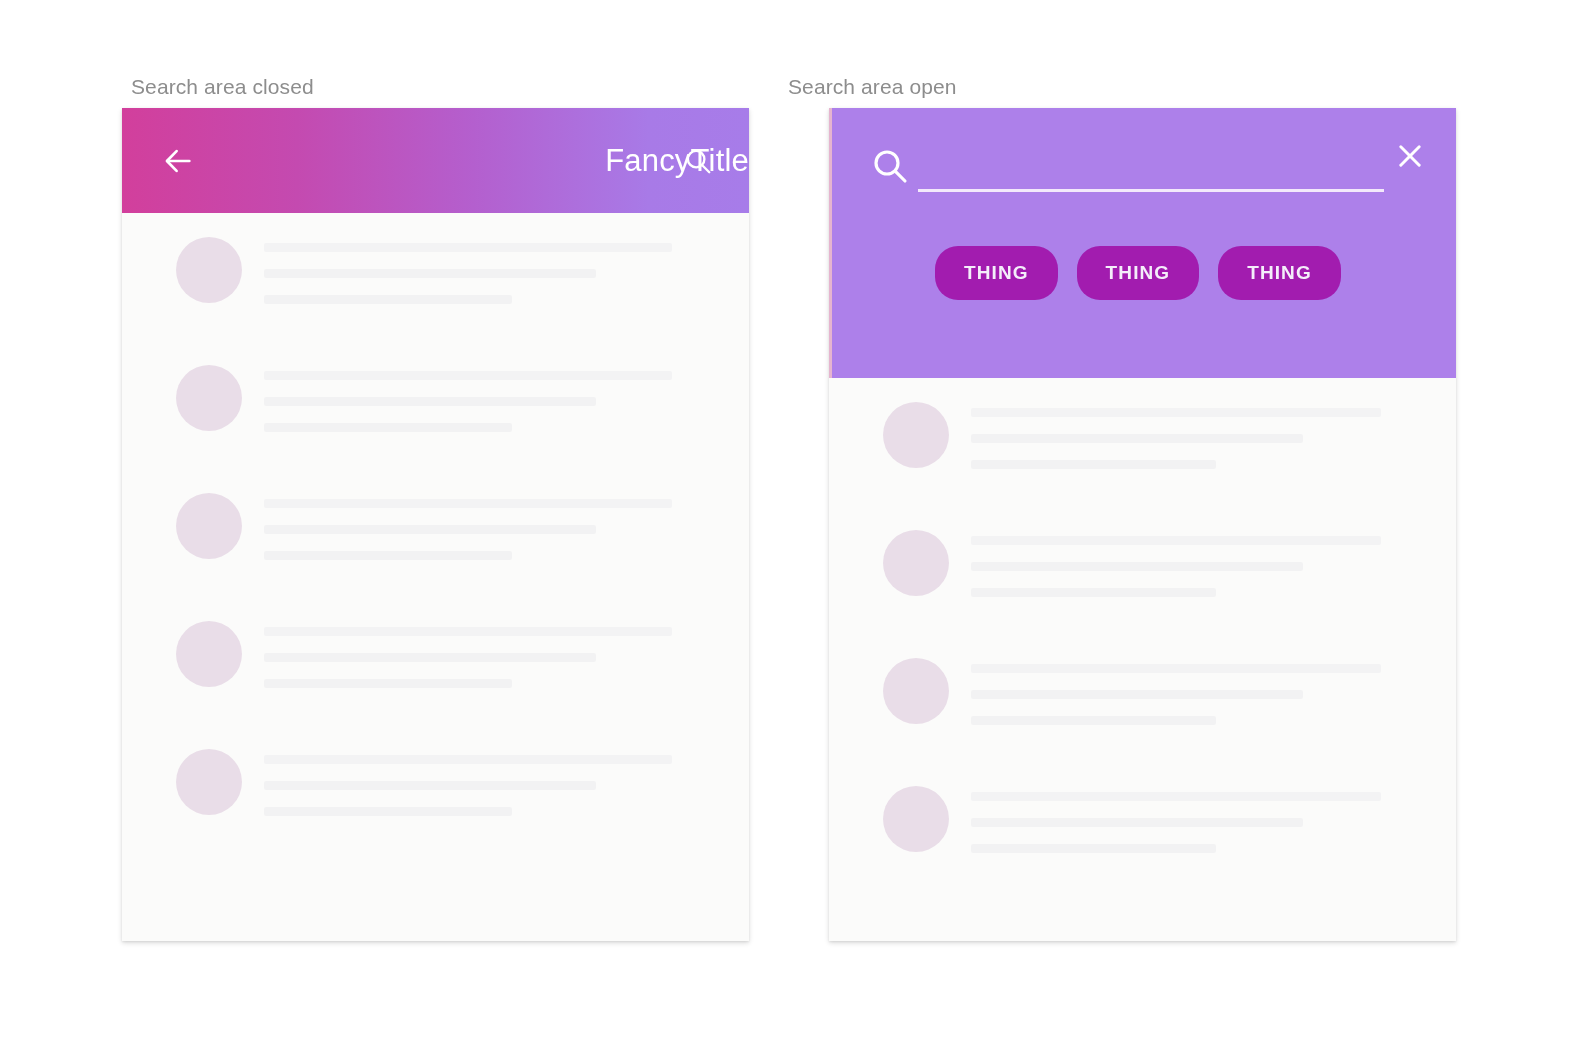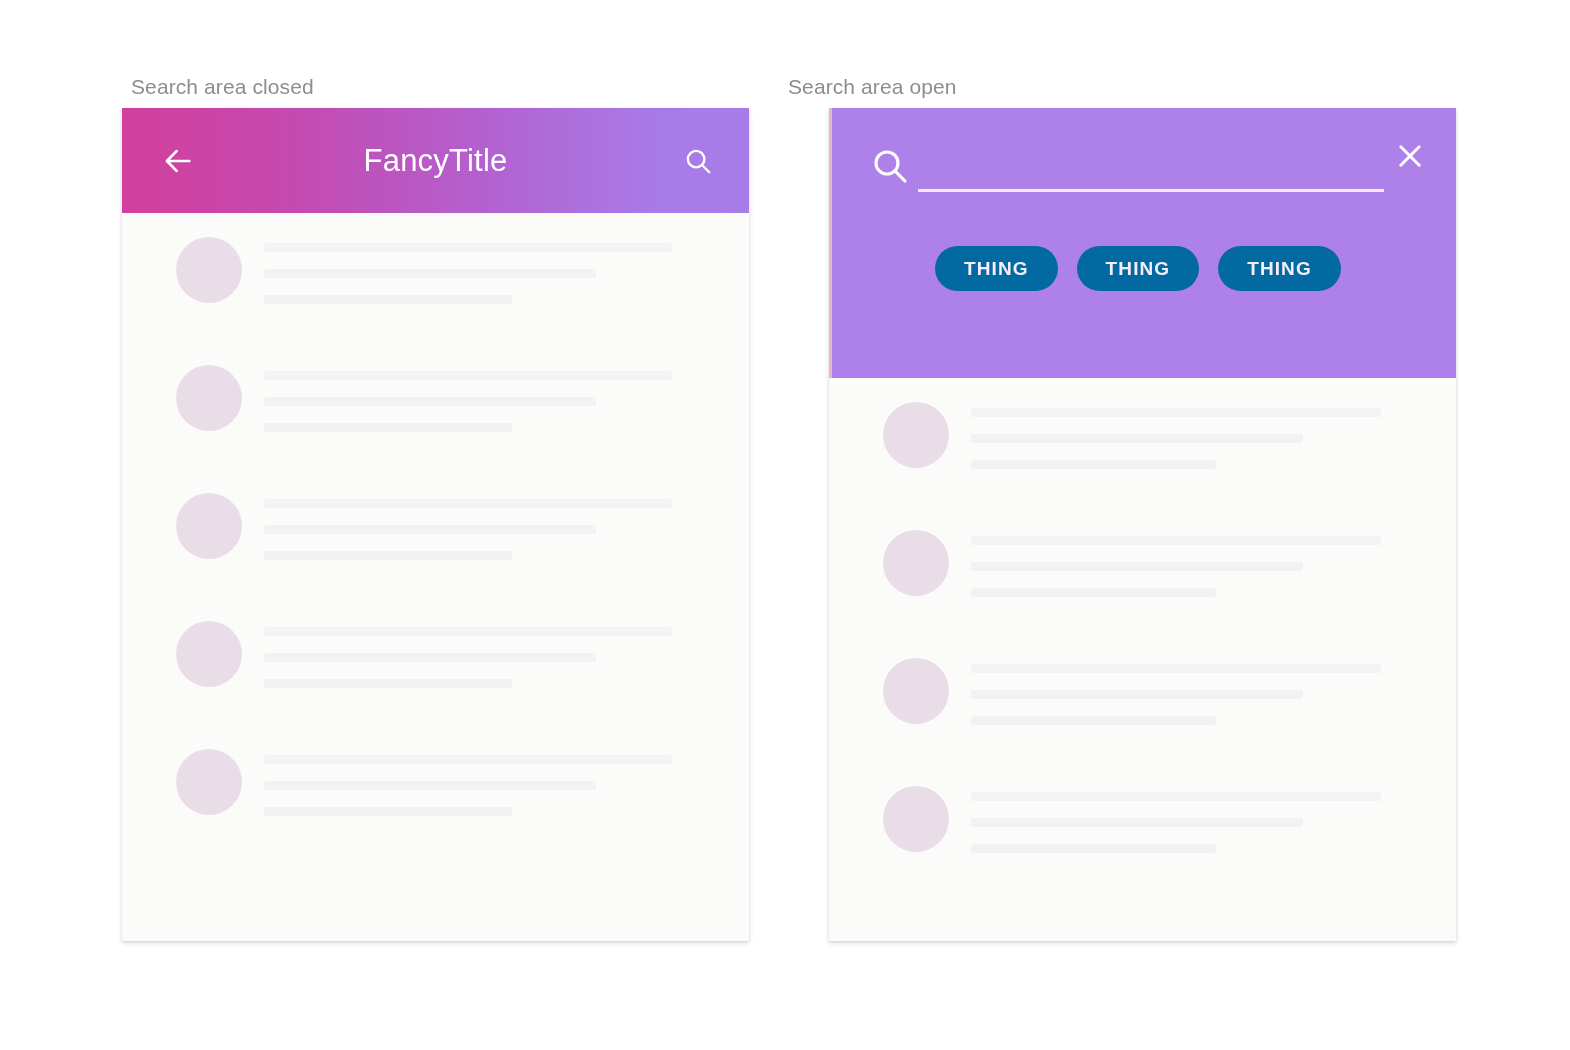--- a/index.html
+++ b/index.html
@@ -50,21 +50,21 @@
   }
   .appbar-closed .back-btn {
     position: absolute;
     left: 22px;
     width: 68px; height: 68px;
     display: flex; align-items: center; justify-content: center;
     cursor: pointer;
   }
   .appbar-closed .title {
     width: 100%;
-    text-align: center;
+    text-align: right;
     color: #ffffff;
     font-size: 31px;
     font-weight: 400;
     letter-spacing: 0.2px;
   }
   .appbar-closed .search-btn {
     position: absolute;
     right: 20px;
     width: 62px; height: 62px;
     display: flex; align-items: center; justify-content: center;
@@ -104,24 +104,24 @@
     display: flex; align-items: center; justify-content: center;
     cursor: pointer;
   }
   .chip-row {
     position: absolute;
     left: 103px; top: 138px;
     display: flex;
     gap: 19px;
   }
   .chip {
-    height: 45px;
+    height: 54px;
     padding: 16px 29px;
     border-radius: 23px;
-    background: #0369a1;
+    background: #a21caf;
     color: #f4eefa;
     font-size: 19px;
     font-weight: 700;
     letter-spacing: 1.1px;
     display: flex; align-items: center; justify-content: center;
     cursor: pointer;
     border: none;
     font-family: "Liberation Sans", sans-serif;
   }
 

